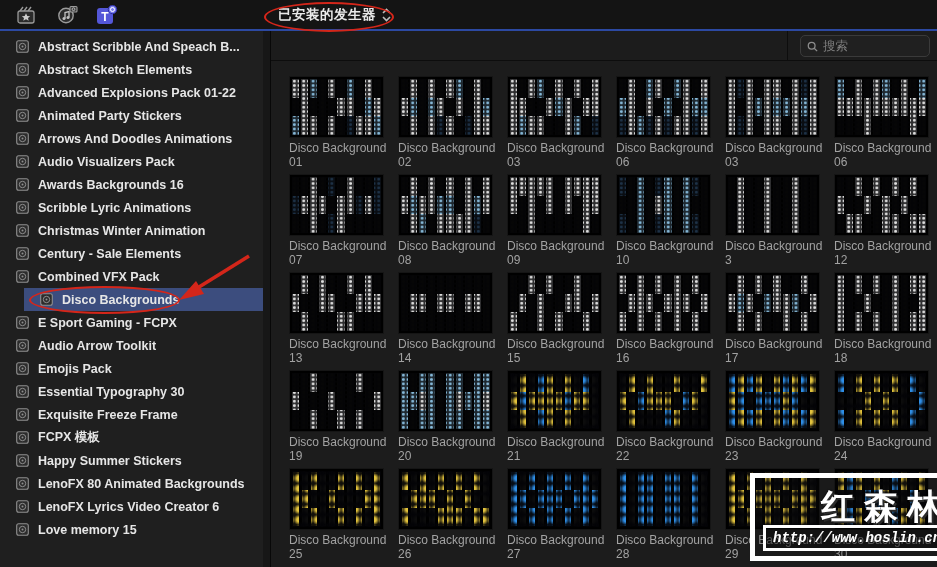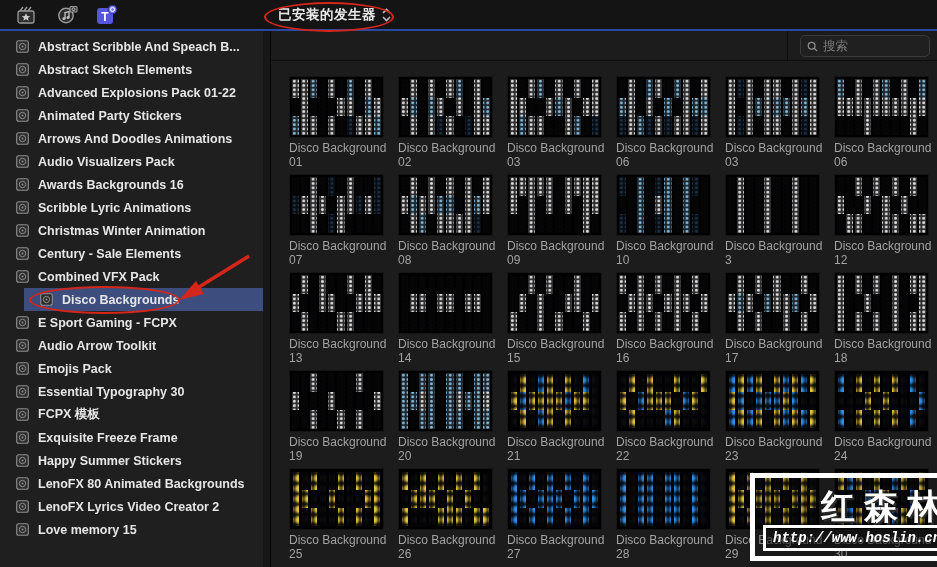--- a/index.html
+++ b/index.html
@@ -273,61 +273,61 @@
         <span class="side-label">Essential Typography 30</span>
       </div>
       <div class="side-item">
         <span class="pack-icon">
           <svg width="13" height="13" viewBox="0 0 13 13">
             <rect x="0.7" y="0.7" width="11.6" height="11.6" rx="2" fill="#2c2c2c" stroke="#8f8f8f" stroke-width="1.1"></rect>
             <circle cx="6.5" cy="6.5" r="3.2" fill="none" stroke="#8f8f8f" stroke-width="1"></circle>
             <circle cx="6.5" cy="6.5" r="1" fill="#8f8f8f"></circle>
           </svg>
         </span>
+        <span class="side-label">Exquisite Freeze Frame</span>
+      </div>
+      <div class="side-item">
+        <span class="pack-icon">
+          <svg width="13" height="13" viewBox="0 0 13 13">
+            <rect x="0.7" y="0.7" width="11.6" height="11.6" rx="2" fill="#2c2c2c" stroke="#8f8f8f" stroke-width="1.1"></rect>
+            <circle cx="6.5" cy="6.5" r="3.2" fill="none" stroke="#8f8f8f" stroke-width="1"></circle>
+            <circle cx="6.5" cy="6.5" r="1" fill="#8f8f8f"></circle>
+          </svg>
+        </span>
         <span class="side-label">FCPX 模板</span>
       </div>
       <div class="side-item">
         <span class="pack-icon">
           <svg width="13" height="13" viewBox="0 0 13 13">
             <rect x="0.7" y="0.7" width="11.6" height="11.6" rx="2" fill="#2c2c2c" stroke="#8f8f8f" stroke-width="1.1"></rect>
             <circle cx="6.5" cy="6.5" r="3.2" fill="none" stroke="#8f8f8f" stroke-width="1"></circle>
             <circle cx="6.5" cy="6.5" r="1" fill="#8f8f8f"></circle>
           </svg>
         </span>
-        <span class="side-label">Exquisite Freeze Frame</span>
-      </div>
-      <div class="side-item">
-        <span class="pack-icon">
-          <svg width="13" height="13" viewBox="0 0 13 13">
-            <rect x="0.7" y="0.7" width="11.6" height="11.6" rx="2" fill="#2c2c2c" stroke="#8f8f8f" stroke-width="1.1"></rect>
-            <circle cx="6.5" cy="6.5" r="3.2" fill="none" stroke="#8f8f8f" stroke-width="1"></circle>
-            <circle cx="6.5" cy="6.5" r="1" fill="#8f8f8f"></circle>
-          </svg>
-        </span>
         <span class="side-label">Happy Summer Stickers</span>
       </div>
       <div class="side-item">
         <span class="pack-icon">
           <svg width="13" height="13" viewBox="0 0 13 13">
             <rect x="0.7" y="0.7" width="11.6" height="11.6" rx="2" fill="#2c2c2c" stroke="#8f8f8f" stroke-width="1.1"></rect>
             <circle cx="6.5" cy="6.5" r="3.2" fill="none" stroke="#8f8f8f" stroke-width="1"></circle>
             <circle cx="6.5" cy="6.5" r="1" fill="#8f8f8f"></circle>
           </svg>
         </span>
         <span class="side-label">LenoFX 80 Animated Backgrounds</span>
       </div>
       <div class="side-item">
         <span class="pack-icon">
           <svg width="13" height="13" viewBox="0 0 13 13">
             <rect x="0.7" y="0.7" width="11.6" height="11.6" rx="2" fill="#2c2c2c" stroke="#8f8f8f" stroke-width="1.1"></rect>
             <circle cx="6.5" cy="6.5" r="3.2" fill="none" stroke="#8f8f8f" stroke-width="1"></circle>
             <circle cx="6.5" cy="6.5" r="1" fill="#8f8f8f"></circle>
           </svg>
         </span>
-        <span class="side-label">LenoFX Lyrics Video Creator 2</span>
+        <span class="side-label">LenoFX Lyrics Video Creator 6</span>
       </div>
       <div class="side-item">
         <span class="pack-icon">
           <svg width="13" height="13" viewBox="0 0 13 13">
             <rect x="0.7" y="0.7" width="11.6" height="11.6" rx="2" fill="#2c2c2c" stroke="#8f8f8f" stroke-width="1.1"></rect>
             <circle cx="6.5" cy="6.5" r="3.2" fill="none" stroke="#8f8f8f" stroke-width="1"></circle>
             <circle cx="6.5" cy="6.5" r="1" fill="#8f8f8f"></circle>
           </svg>
         </span>
         <span class="side-label">Love memory 15</span>

